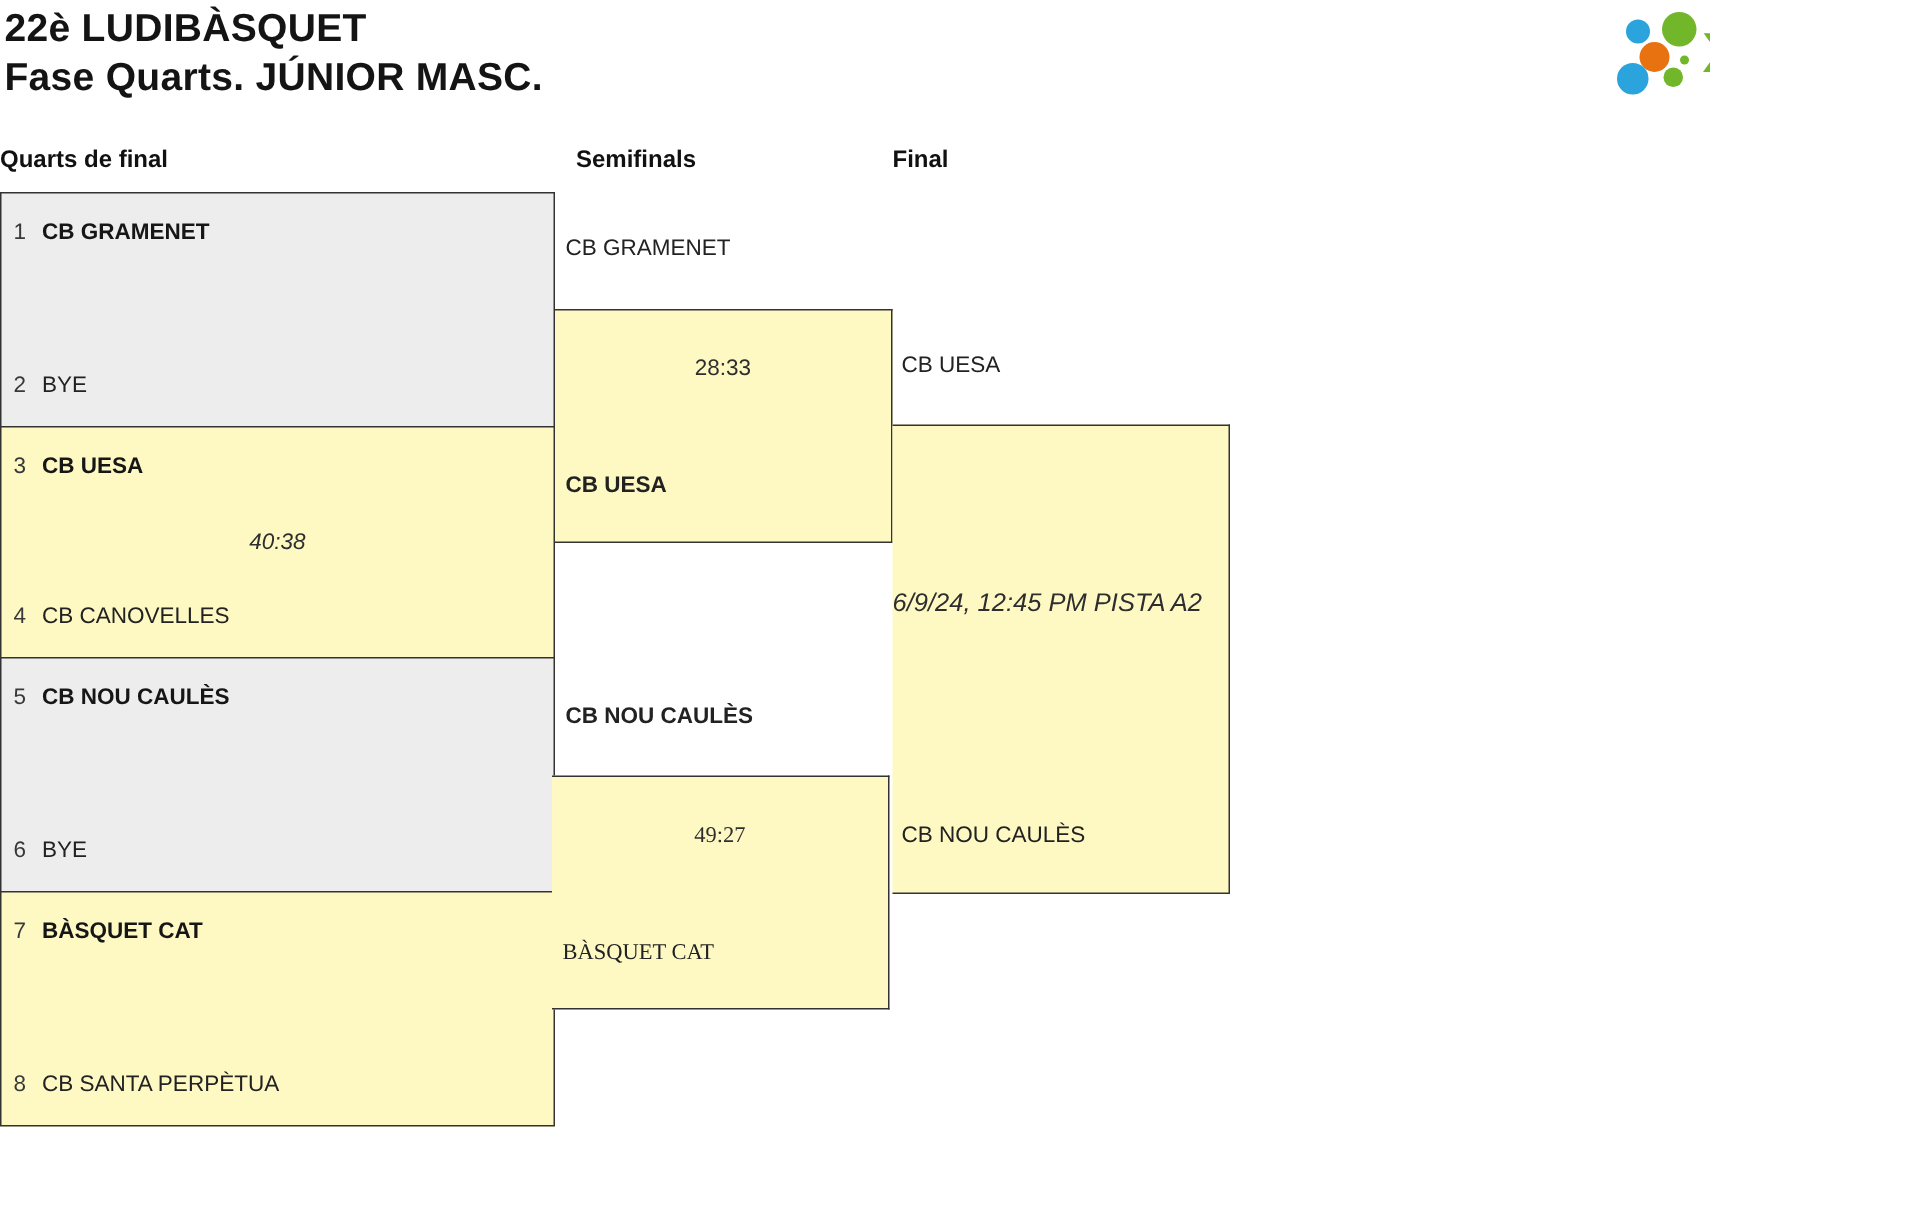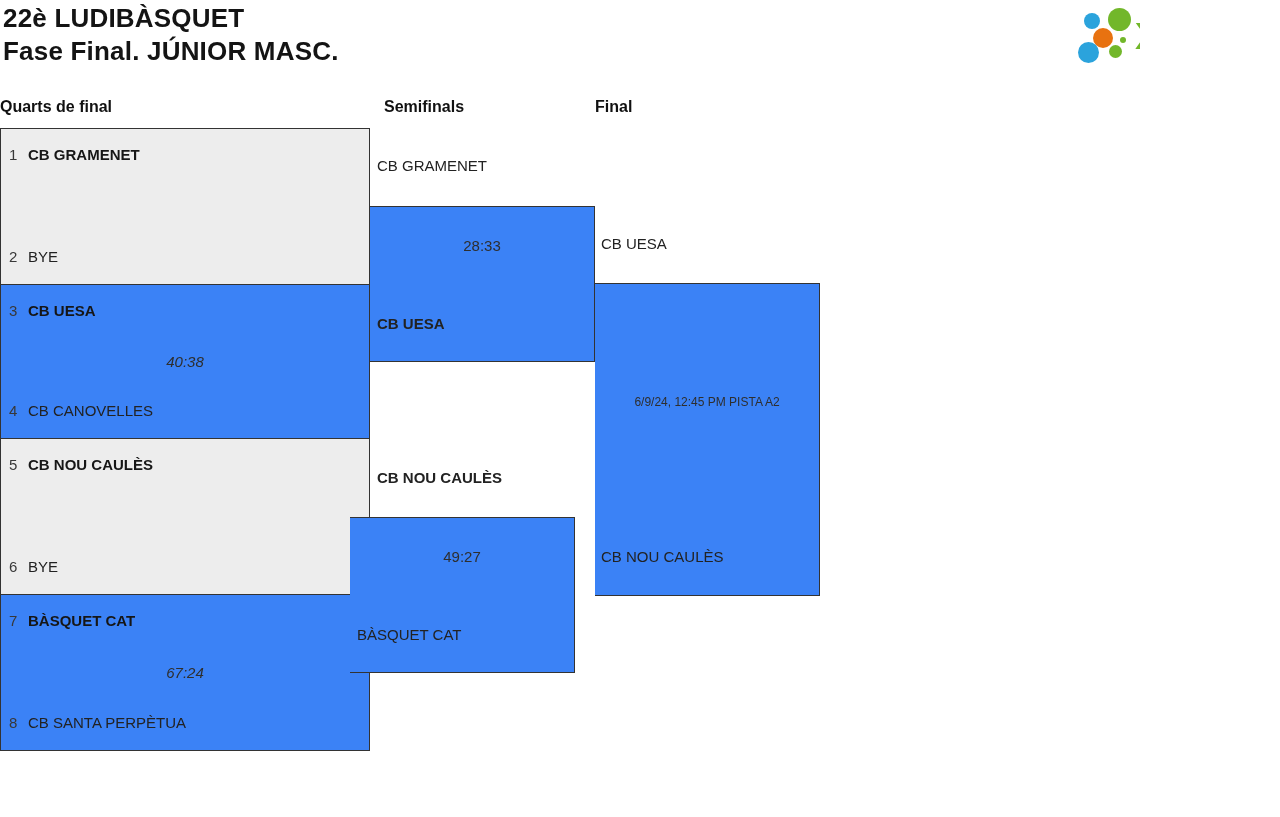--- a/index.html
+++ b/index.html
@@ -56,31 +56,31 @@
   }
   .rh-quarts { left: 0;    width: 370px; }
   .rh-semis  { left: 384px; width: 225px; }
   .rh-final  { left: 595px; width: 225px; }
 
   
   .match {
     position: absolute;
     box-sizing: border-box;
     border: 1px solid #333333;
-    background: #3b82f6;
+    background: #fef9c3;
   }
   .match.bye { background: #ededed; }
   .no-left { border-left: none; }
 
   #qf1 { left: 0;    top: 128px; width: 370px; height: 157px; }
   #qf2 { left: 0;    top: 284px; width: 370px; height: 155px; }
   #qf3 { left: 0;    top: 438px; width: 370px; height: 157px; }
   #qf4 { left: 0;    top: 594px; width: 370px; height: 157px; }
   #sf1 { left: 370px; top: 206px; width: 225px; height: 156px; }
-  #sf2 { left: 350px; top: 517px; width: 225px; height: 156px; }
+  #sf2 { left: 368px; top: 517px; width: 225px; height: 156px; font-family: Liberation Serif, serif; }
   #fin { left: 595px; top: 283px; width: 225px; height: 313px; }
 
   .trow {
     position: absolute;
     left: 0; right: 0;
     display: flex;
     align-items: center;
     font-size: 15px;
     line-height: 18px;
     color: #222222;
@@ -108,24 +108,25 @@
     font-size: 15px;
     line-height: 18px;
     color: #222222;
   }
   .sf-bottom-team { top: 108px; }
 
   .fin-schedule {
     position: absolute;
     left: 0; right: 0;
     top: 109px;
-    text-align: center;
-    font-size: 12px;
+    text-align: left;
+    font-size: 17px;
     line-height: 18px;
     color: #2e2e2e;
+    font-style: italic;
   }
   .fin-bottom-team { top: 264px; left: 6px; }
 
   
   .adv-label {
     position: absolute;
     font-size: 15px;
     line-height: 18px;
     color: #222222;
   }
@@ -133,21 +134,21 @@
   #sf2-top-team { left: 377px; top: 469px; }
   #fin-top-team { left: 601px; top: 235px; }
 </style>
 </head>
 <body>
 
 <div id="screen">
 
   <div class="page-title">
     <div>22è LUDIBÀSQUET</div>
-    <div>Fase Final. JÚNIOR MASC.</div>
+    <div>Fase Quarts. JÚNIOR MASC.</div>
   </div>
 
   <div class="logo">
     <span class="dot dot-blue-sm"></span>
     <span class="dot dot-green-lg"></span>
     <span class="dot dot-orange"></span>
     <span class="dot dot-blue-lg"></span>
     <span class="dot dot-green-sm"></span>
     <span class="dot dot-green-xs"></span>
     <span class="logo-word">xporty</span>
@@ -189,21 +190,20 @@
       <span class="seed">6</span>
       <span>BYE</span>
     </div>
   </div>
 
   <div id="qf4" class="match">
     <div class="trow top">
       <span class="seed">7</span>
       <span class="winner">BÀSQUET CAT</span>
     </div>
-    <div class="score qf-score">67:24</div>
     <div class="trow bottom">
       <span class="seed">8</span>
       <span>CB SANTA PERPÈTUA</span>
     </div>
   </div>
 
   <div class="adv-label" id="sf1-top-team">CB GRAMENET</div>
   <div id="sf1" class="match no-left">
     <div class="score sf-score">28:33</div>
     <div class="inbox-team sf-bottom-team winner">CB UESA</div>

